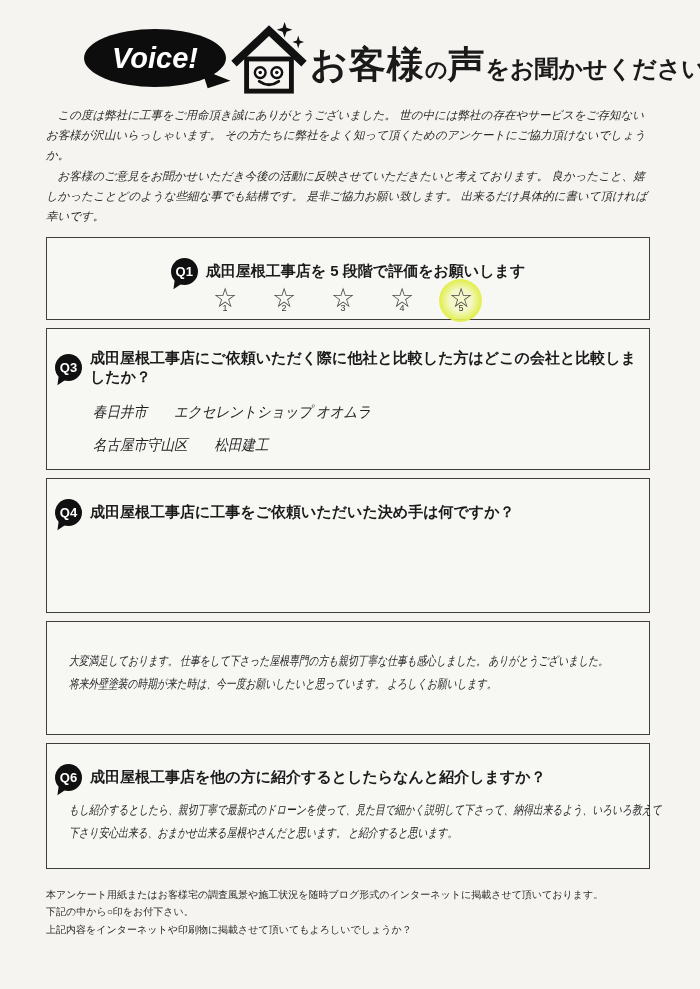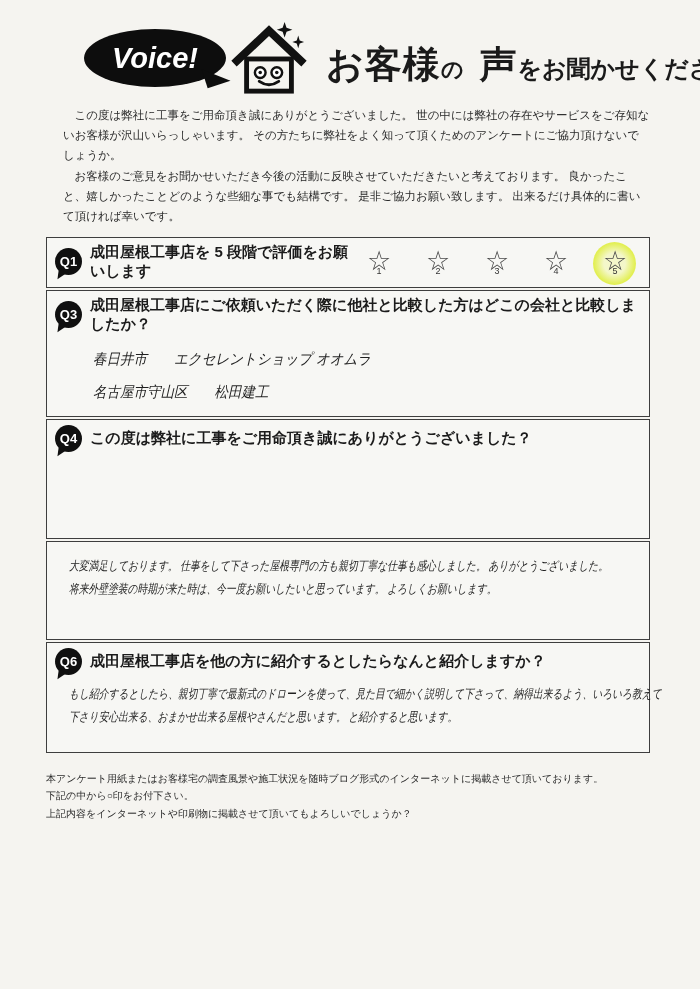--- a/index.html
+++ b/index.html
@@ -19,30 +19,30 @@
     display:flex;align-items:center;justify-content:center;flex:0 0 auto;
   }
   .bubble:after{
     content:"";position:absolute;right:-2px;bottom:2px;width:0;height:0;
     border-style:solid;border-width:20px 0 0 24px;border-color:transparent transparent transparent #0d0d0d;
     transform:rotate(-18deg);
   }
   .bubble span{color:#fff;font-weight:bold;font-style:italic;font-size:29px;letter-spacing:0;}
   .house{position:relative;width:78px;height:76px;margin-left:4px;flex:0 0 auto;}
   .title{white-space:nowrap;font-weight:bold;color:#1a1a1a;margin-left:2px;margin-top:14px;}
-  .t-big{font-size:37px;letter-spacing:1px;margin-left:16px;}
+  .t-big{font-size:37px;letter-spacing:1px;}
   .t-small{font-size:22px;}
   .t-med{font-size:24px;letter-spacing:0px;}
 
   
   .intro{font-size:11.5px;line-height:1.72;color:#2a2a2a;margin-bottom:10px;}
-  .intro p{margin:0 0 2px 17px;}
+  .intro p{margin:0 0 2px 0;font-style:italic;}
 
   
-  .qbox{border:1.6px solid #3e3e3e;margin-bottom:2px;padding:5px 8px 6px 8px;background:rgba(255,255,255,0.25);}
+  .qbox{border:1.6px solid #3e3e3e;margin-bottom:8px;padding:20px 8px 6px 8px;background:rgba(255,255,255,0.25);flex-direction:column;}
   .qhead{display:flex;align-items:center;gap:8px;}
   .qbadge{
     position:relative;flex:0 0 auto;width:27px;height:27px;border-radius:50%;
     background:#101010;color:#fff;font-weight:bold;font-size:13px;
     display:flex;align-items:center;justify-content:center;
   }
   .qbadge:after{
     content:"";position:absolute;left:3px;bottom:-5px;width:0;height:0;
     border-style:solid;border-width:9px 10px 0 0;border-color:#101010 transparent transparent transparent;
     transform:rotate(8deg);
@@ -148,21 +148,21 @@
     </div>
     <div class="ans ans-q3 hand">
       <div class="hand-line">春日井市　　エクセレントショップ オオムラ</div>
       <div class="hand-line">名古屋市守山区　　松田建工</div>
     </div>
   </div>
 
   <div class="qbox minq4">
     <div class="qhead">
       <div class="qbadge">Q4</div>
-      <div class="qlabel">この度は弊社に工事をご用命頂き誠にありがとうございました？</div>
+      <div class="qlabel">成田屋根工事店に工事をご依頼いただいた決め手は何ですか？</div>
     </div>
   </div>
 
   <div class="qbox minq5">
     <div class="ans hand">
       <div class="hand-line">大変満足しております。 仕事をして下さった屋根専門の方も親切丁寧な仕事も感心しました。 ありがとうございました。</div>
       <div class="hand-line">将来外壁塗装の時期が来た時は、今一度お願いしたいと思っています。 よろしくお願いします。</div>
     </div>
   </div>
 

